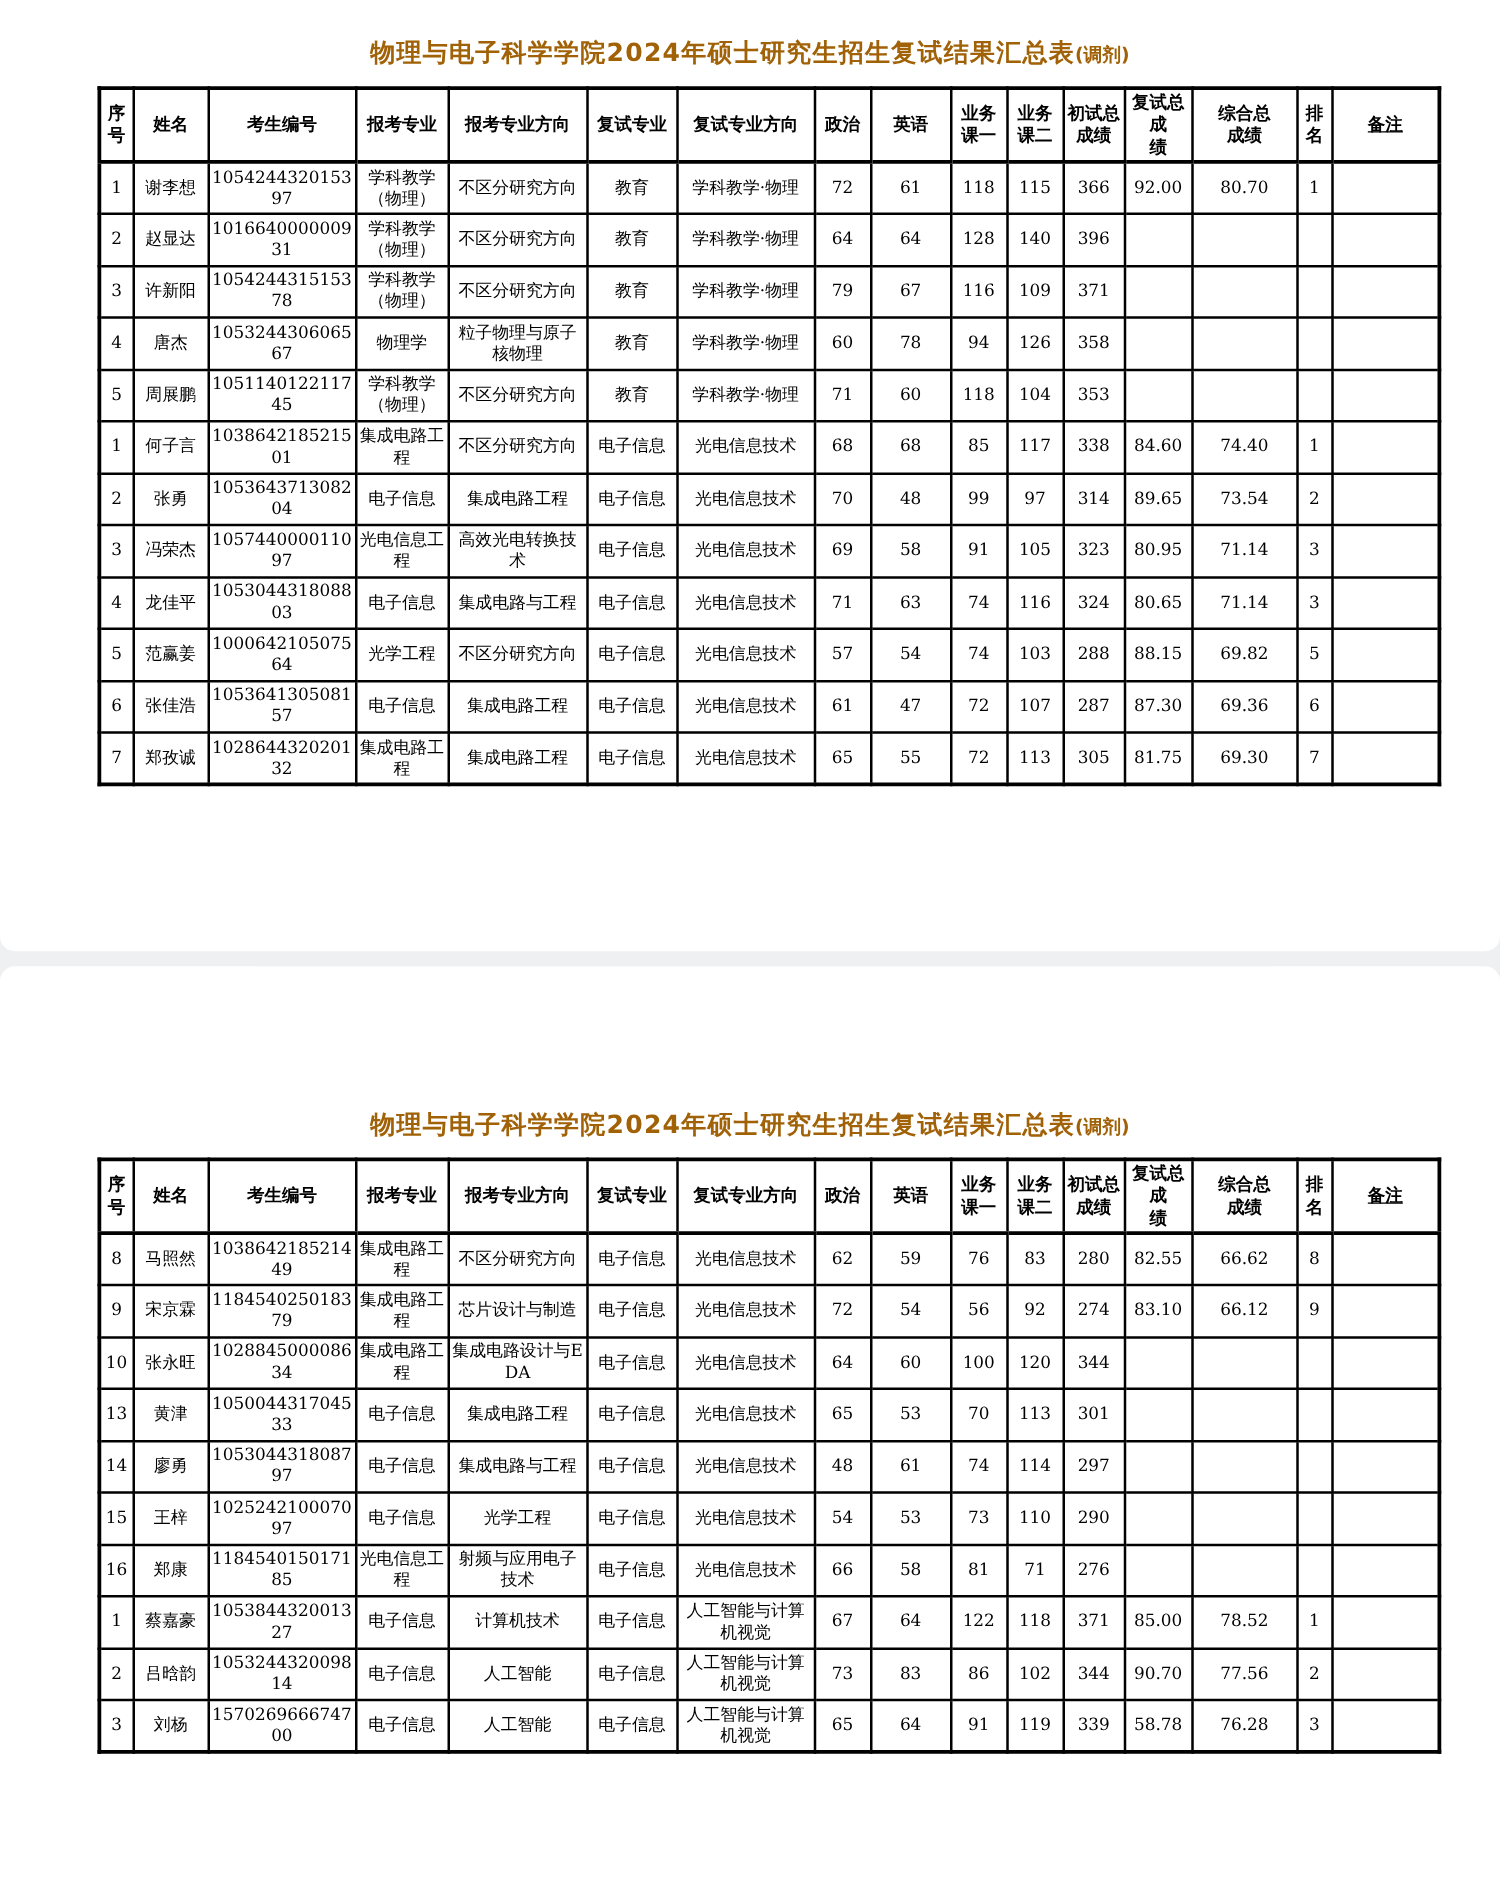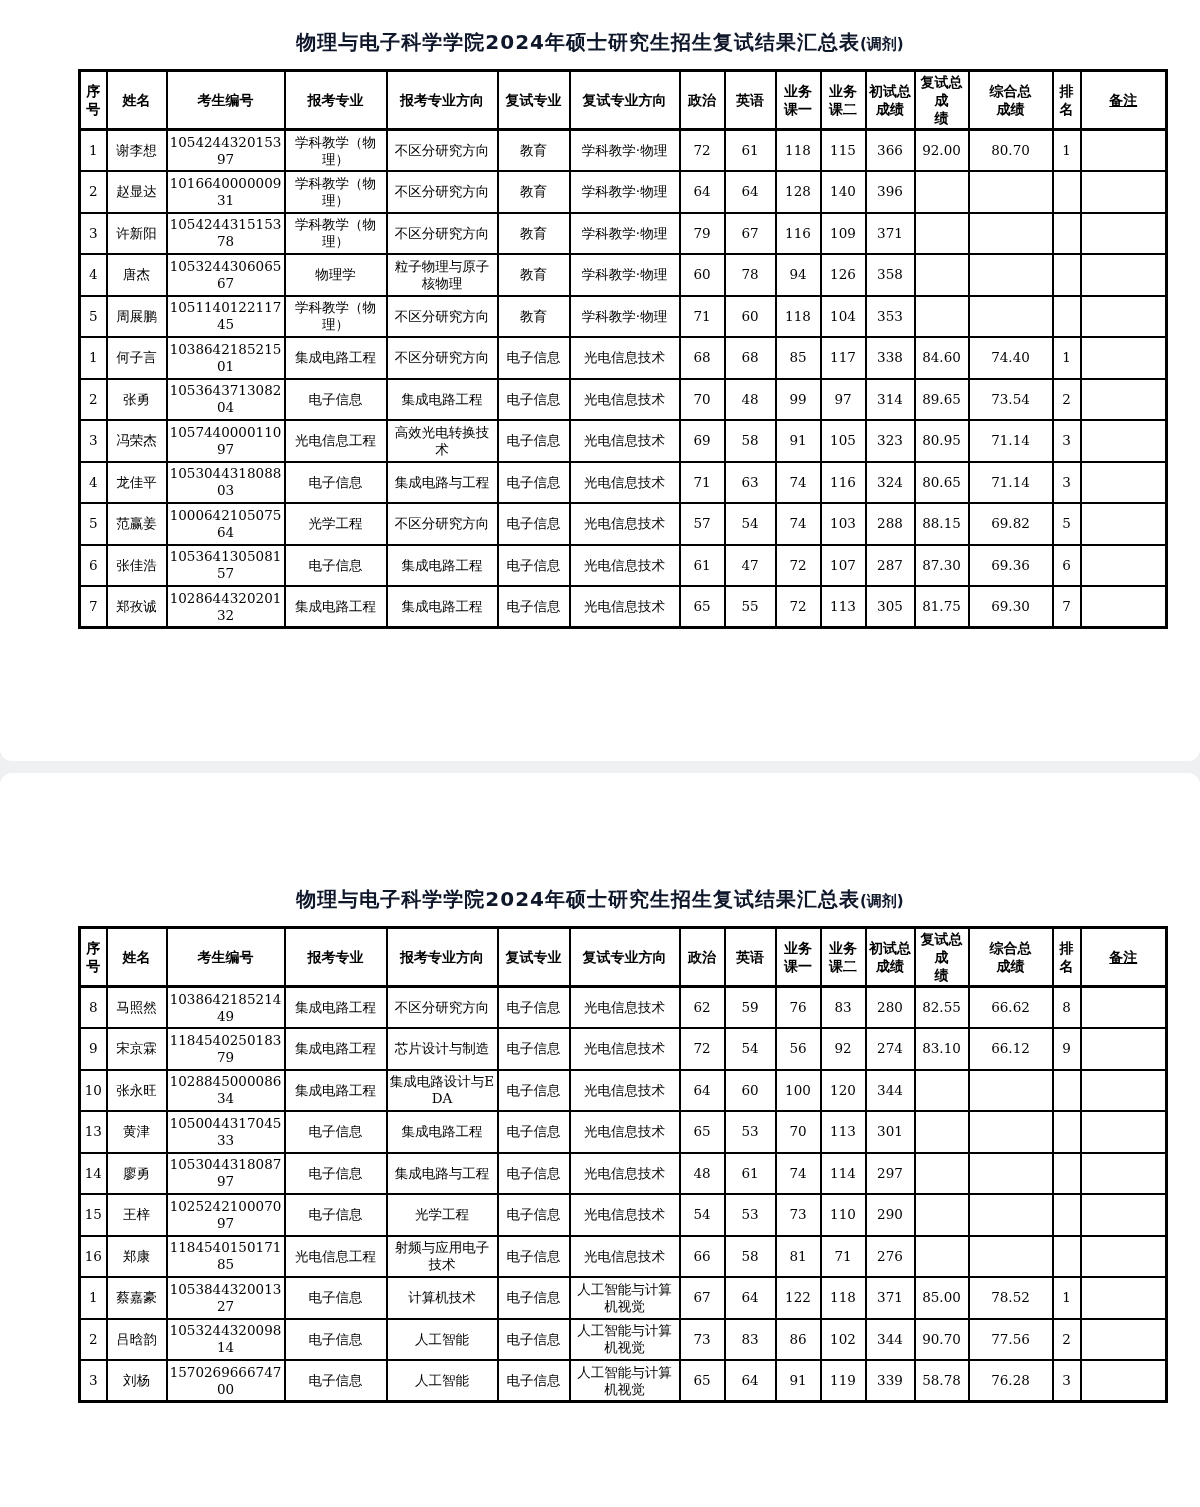--- a/index.html
+++ b/index.html
@@ -20,21 +20,21 @@
   .page-gap { height: 12px; }
   .page-2 { height: 734px; border-radius: 12px 12px 0 0; }
 
   .doc-title {
     text-align: center;
     font-weight: bold;
     font-size: 20px;
     line-height: 24px;
     font-family: "DejaVu Sans", sans-serif;
     letter-spacing: 1px;
-    color: #0f172a;
+    color: #a16207;
   }
   .page-1 .doc-title { padding-top: 30px; }
   .page-2 .doc-title { padding-top: 114px; }
   .doc-title .suffix { font-size: 15px; letter-spacing: 0; }
 
   table.results {
     margin-left: 78px;
     margin-top: 13px;
     width: 1035px;
     border-collapse: collapse;
@@ -62,26 +62,26 @@
     font-family: "DejaVu Serif", serif;
     font-size: 13.5px;
     line-height: 17px;
     height: 41.5px;
     word-break: break-all;
   }
   
   .col0  { width: 27px;  }
   .col1  { width: 60px;  }
   .col2  { width: 118px; }
-  .col3  { width: 102px;  }
+  .col3  { width: 74px;  }
   .col4  { width: 111px; }
   .col5  { width: 72px; margin-top: 17px;  }
   .col6  { width: 110px; }
   .col7  { width: 45px;  }
-  .col8  { width: 51px; margin-top: 44px;  }
+  .col8  { width: 64px; margin-top: 44px;  }
   .col9  { width: 45px;  }
   .col10 { width: 45px;  }
   .col11 { width: 49px;  }
   .col12 { width: 54px;  }
   .col13 { width: 84px;  }
   .col14 { width: 28px;  }
   .col15 { width: 86px; text-decoration: underline;  }
   .col14 + td, td.col14 { font-family: "DejaVu Sans", sans-serif; }
 </style>
 </head>

